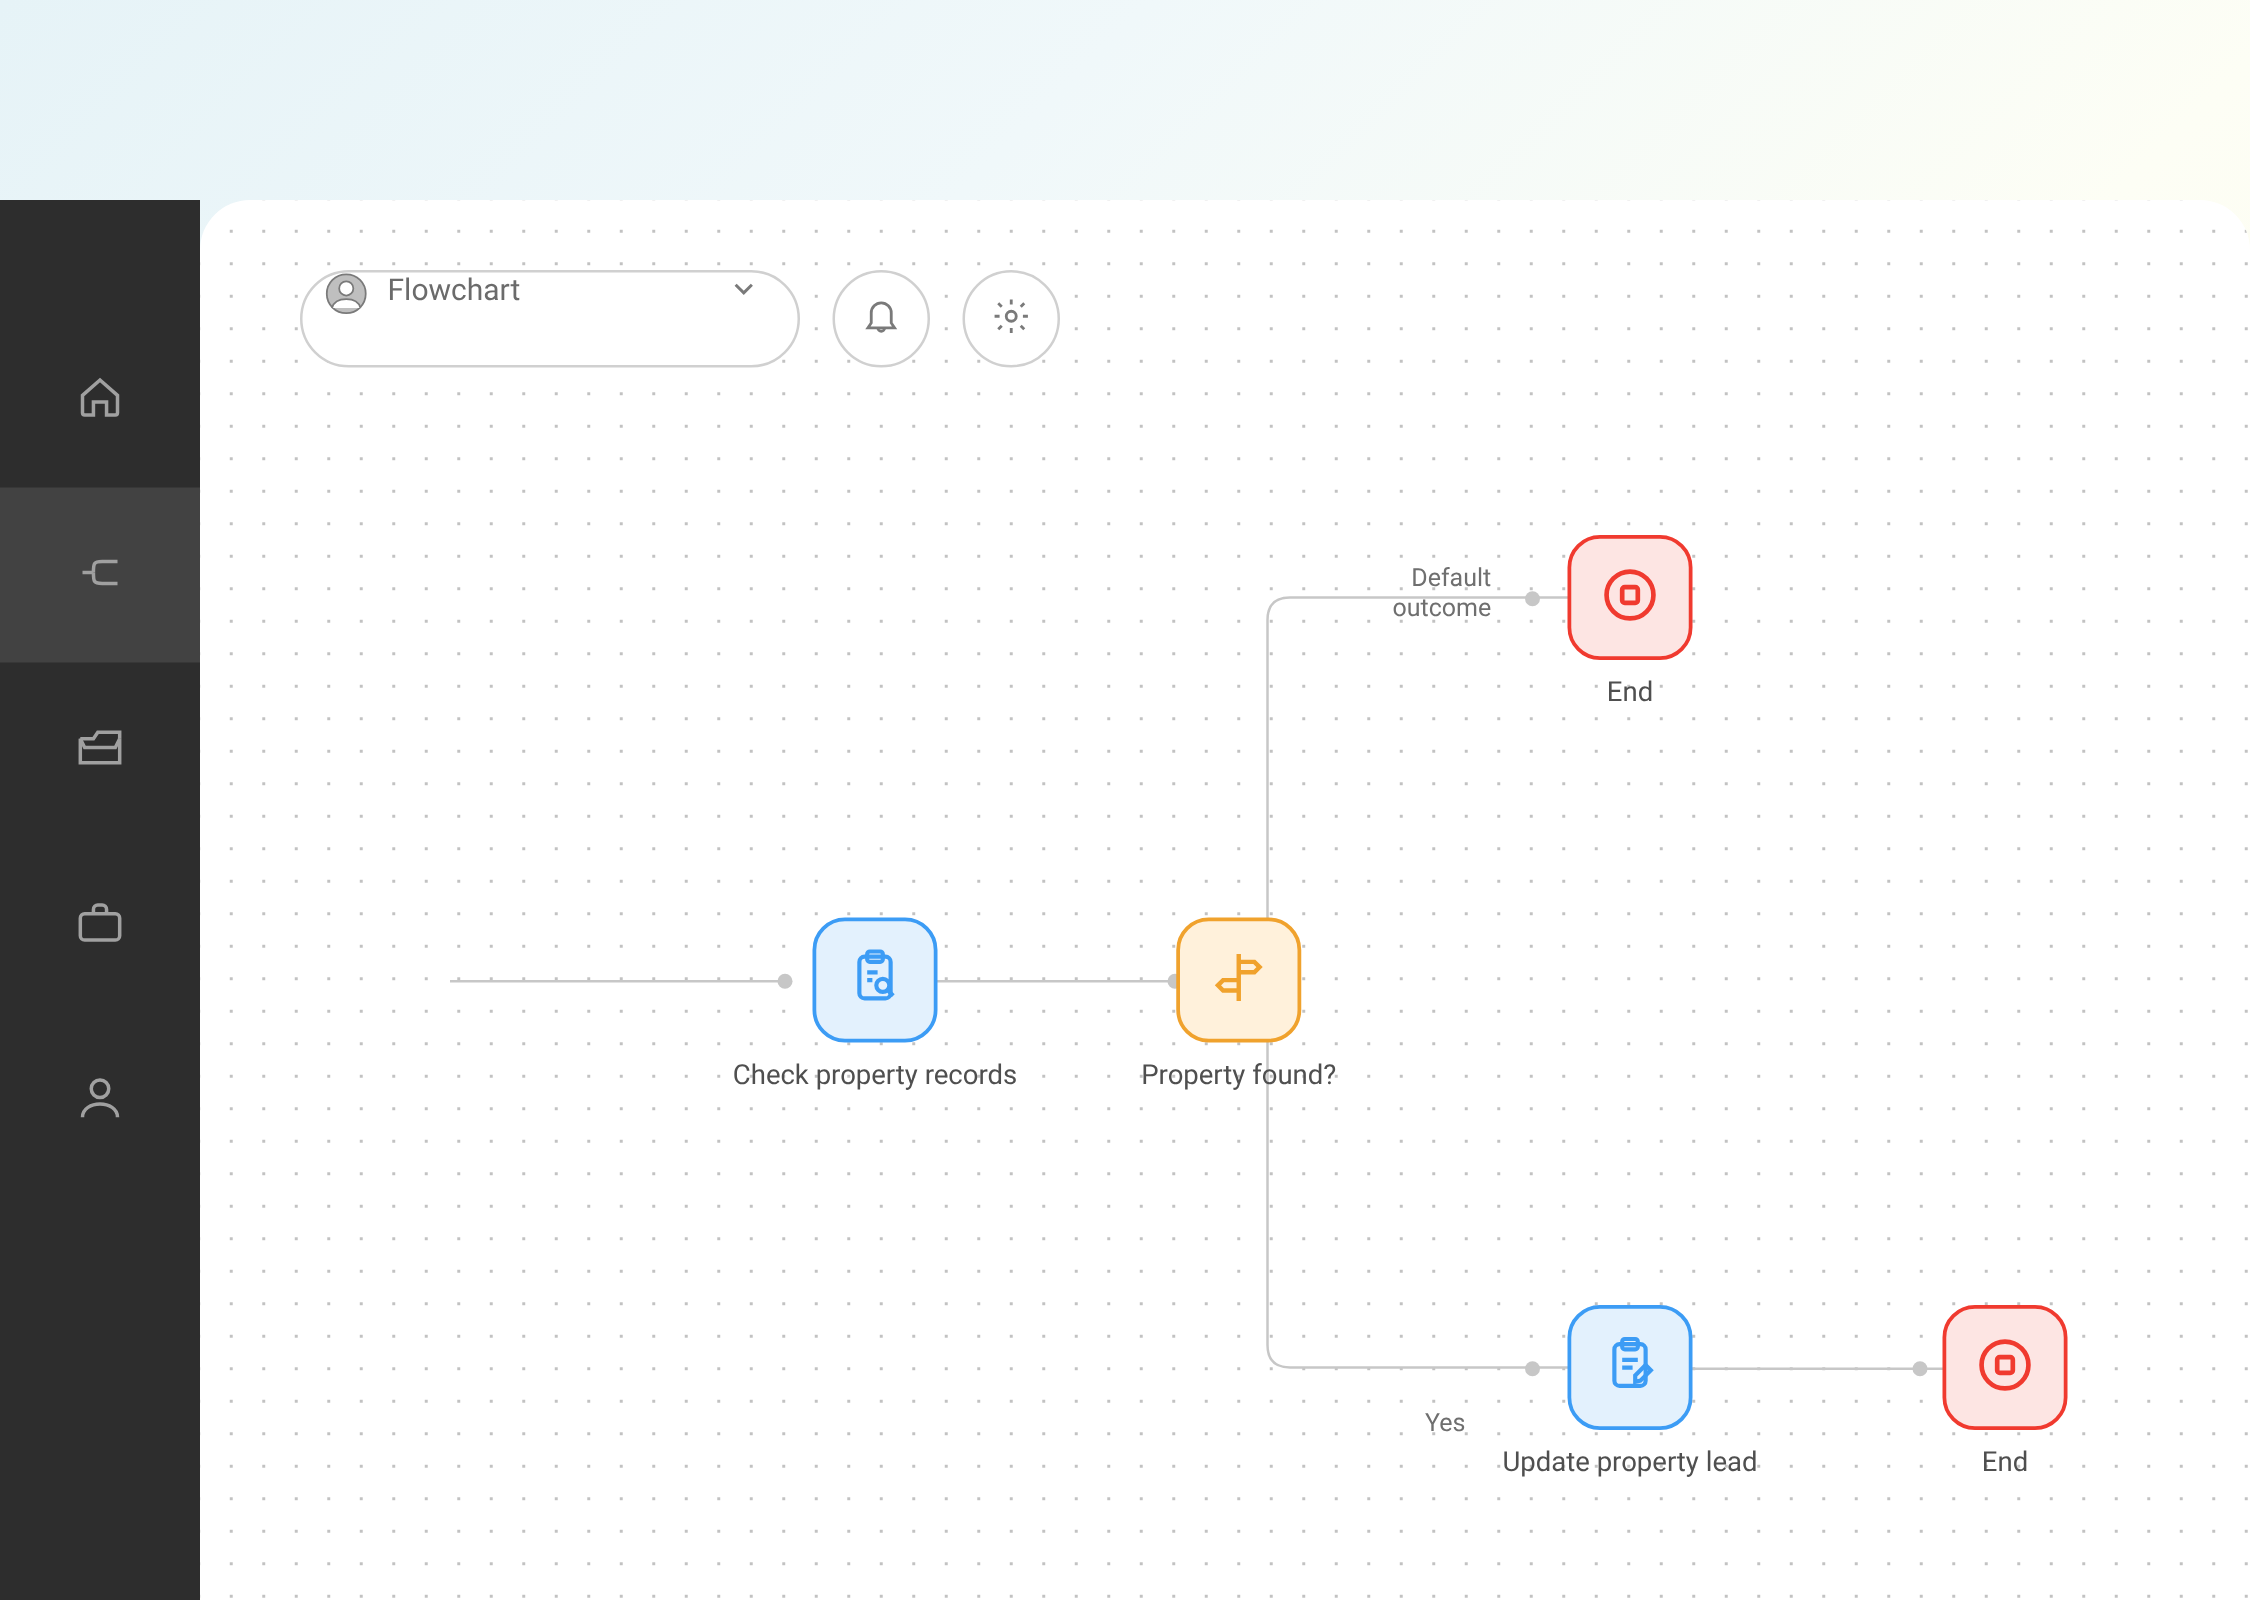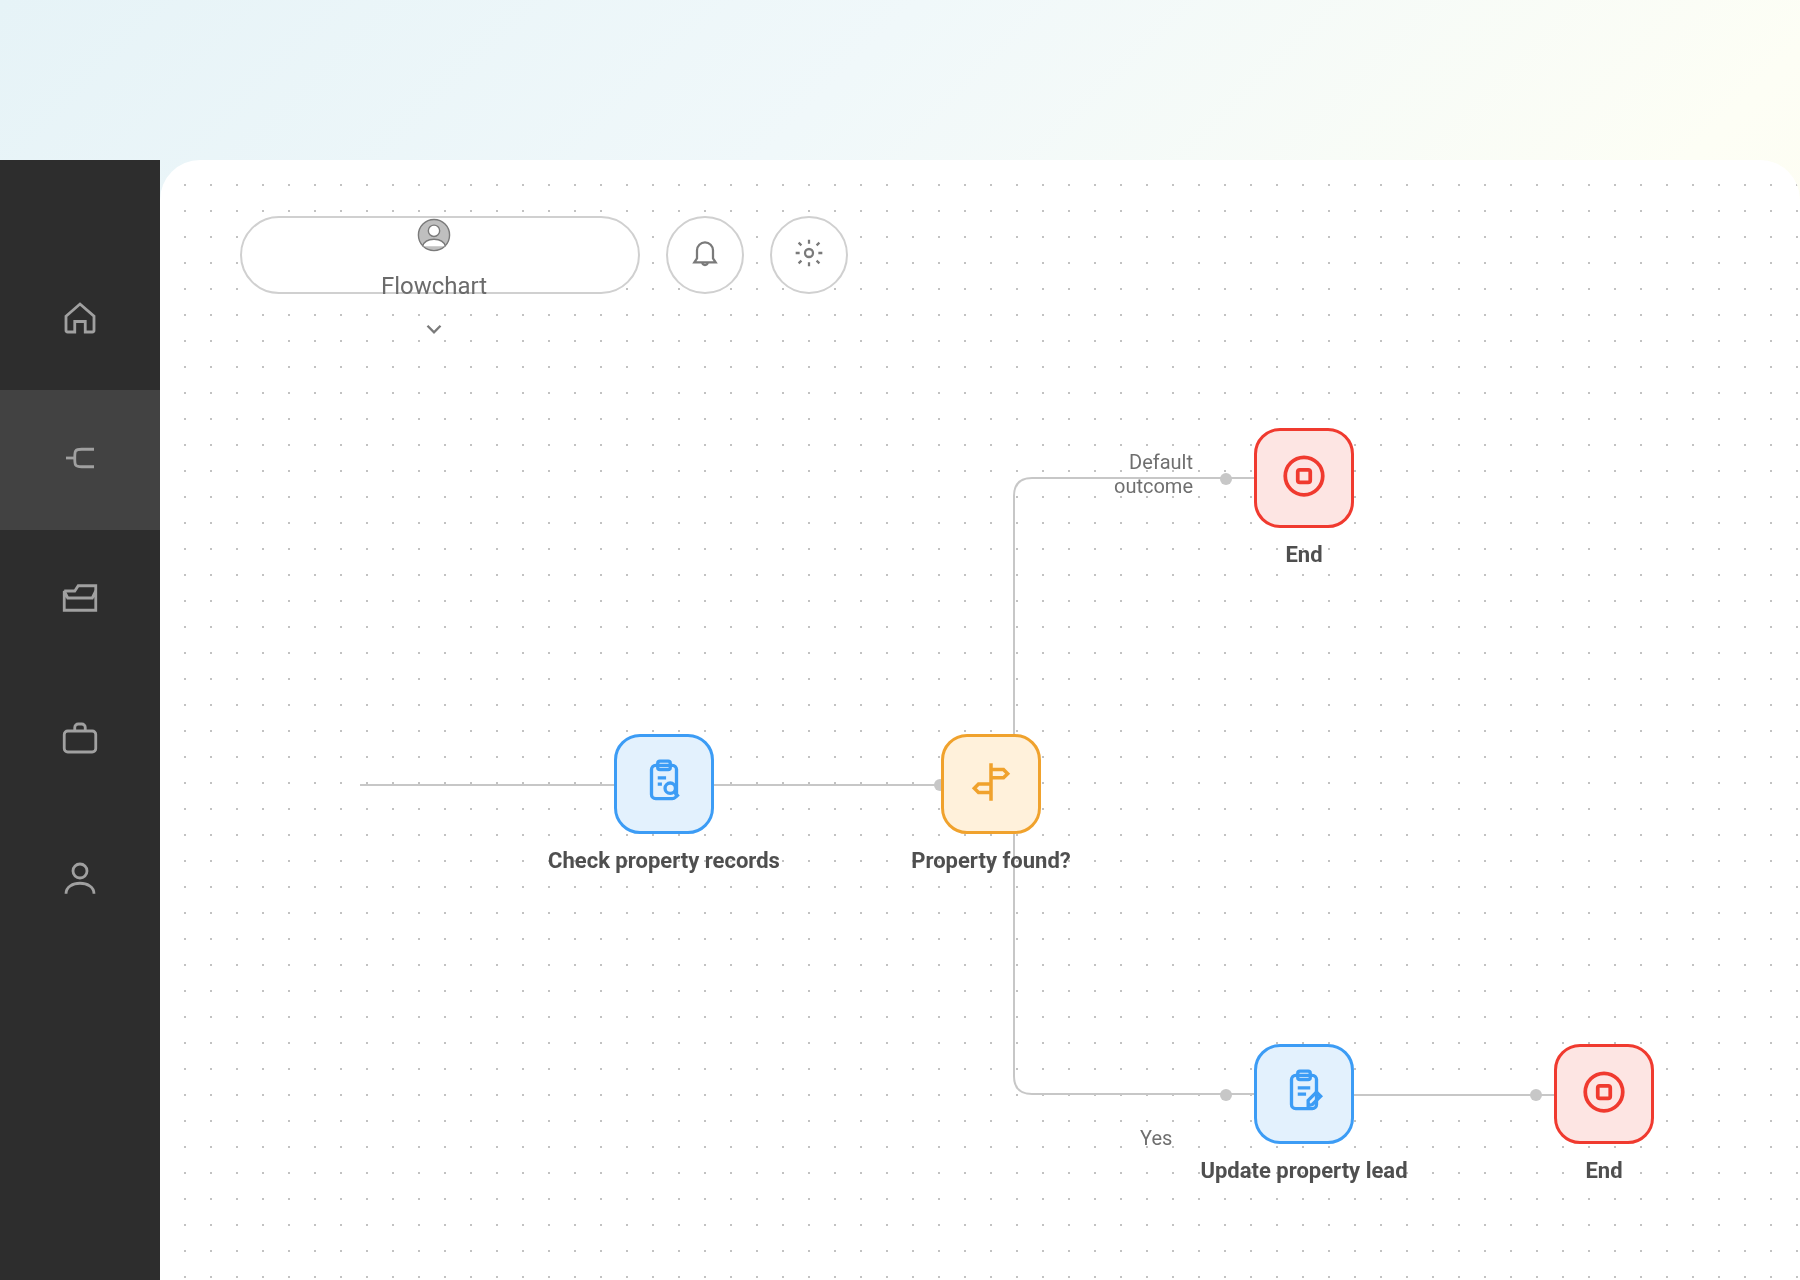--- a/index.html
+++ b/index.html
@@ -57,30 +57,29 @@
     .toolbar {
       position: absolute;
       top: 56px;
       left: 80px;
       display: flex;
       align-items: center;
       gap: 26px;
     }
     .chip {
       display: flex;
-      align-items: center;
+      align-items: flex-start;
       gap: 16px;
       height: 78px;
       padding: 0 30px 0 18px;
       border: 2px solid #d0d0d0;
       border-radius: 40px;
       background: #fff;
       min-width: 400px;
       cursor: pointer;
-      flex-direction: column;
     }
     .chip .label { font-size: 24px; color: #6b6b6b; flex: 1; }
     .round-btn {
       width: 78px; height: 78px;
       border: 2px solid #d0d0d0;
       border-radius: 50%;
       background: #fff;
       display: flex; align-items: center; justify-content: center;
       cursor: pointer;
     }
@@ -94,21 +93,21 @@
       gap: 14px;
     }
     .node-box {
       width: 100px; height: 100px;
       border-radius: 26px;
       border-width: 3px;
       border-style: solid;
       display: flex; align-items: center; justify-content: center;
       cursor: pointer;
     }
-    .node-label { font-size: 22px; font-weight: 700; color: #4f4f4f; white-space: nowrap; text-align: center; }
+    .node-label { font-size: 22px; font-weight: 400; color: #4f4f4f; white-space: nowrap; text-align: center; }
     .green-box { background: #ddf7d5; border-color: #24c047; }
     .blue-box { background: #e3f1fd; border-color: #3c9cf5; }
     .orange-box { background: #fff1db; border-color: #f0a22d; }
     .red-box { background: #fde5e3; border-color: #f03a2f; }
     
     .edge { position: absolute; }
     .edge-hline { height: 2px; background: #c7c7c7; }
     .edge-dot { width: 12px; height: 12px; background: #c7c7c7; border-radius: 50%; position: absolute; }
     .edge-label { position: absolute; font-size: 20px; color: #6f6f6f; line-height: 1.2; text-align: right; margin-left: 34px; }
   </style>
@@ -213,21 +212,21 @@
     <svg style="position:absolute; left:848px; top:670px; width:290px; height:280px;">
       <path d="M 6 0 L 6 246 Q 6 264 24 264 L 280 264" stroke="#c7c7c7" stroke-width="2" fill="none"></path>
     </svg>
     <div class="edge-dot" style="left:1060px; top:929px;"></div>
     <div class="edge-label" style="left:946px; top:966px;">Yes</div>
 
     <div class="edge edge-hline" style="left:1190px; top:934px; width:230px;"></div>
     <div class="edge-dot" style="left:1370px; top:929px;"></div>
 
 
-    <div class="node" style="left:354px; top:574px;">
+    <div class="node" style="left:390px; top:574px;">
       <div class="node-box blue-box">
         <span>
           <svg width="50" height="50" viewBox="0 0 24 24" stroke="#3c9cf5" stroke-width="1.6" fill="none">
               <rect x="6" y="4" width="12" height="16" rx="2"></rect>
               <rect x="9" y="2" width="6" height="4" rx="1"></rect>
               <path d="M9 10h4M9 13h2"></path>
               <circle cx="15" cy="15" r="2.5"></circle>
               <path d="M17 17l2 2"></path>
             </svg>
         </span>

